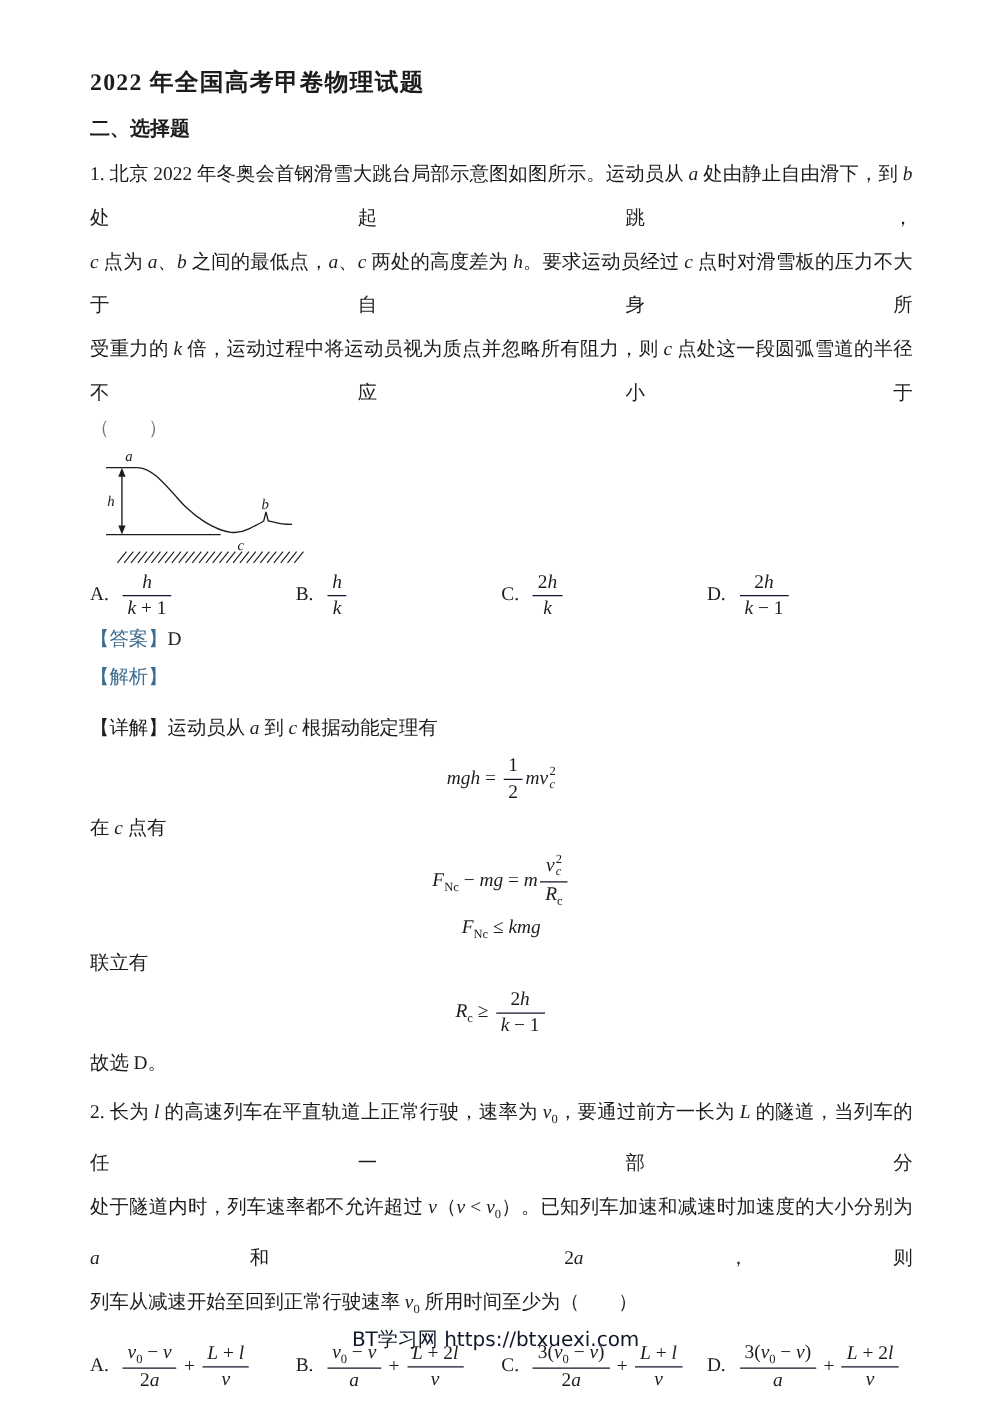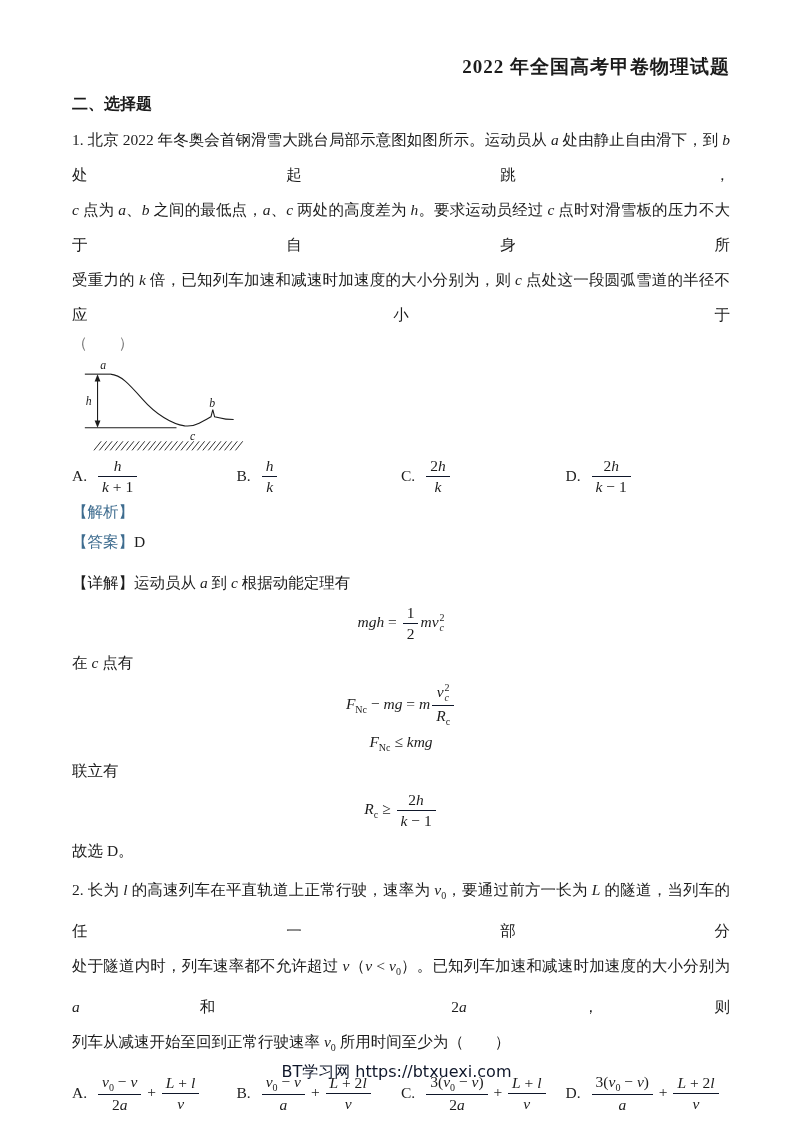--- a/index.html
+++ b/index.html
@@ -8,21 +8,21 @@
     position:relative;
     width:793px; height:1122px;
     background:#ffffff;
     overflow:hidden;
     font-family:"Liberation Serif","DejaVu Serif",serif;
     color:#1c1c1c;
   }
   .content { padding:52px 63px 0 72px; }
 
   .doc-title {
-    text-align:right;
+    text-align:left;
     font-size:19px; line-height:30px;
     font-weight:bold;
     letter-spacing:1px;
   }
   .section-heading {
     margin-top:10px;
     font-size:16px; line-height:24px;
     font-weight:bold;
   }
   .para { margin-top:6px; }
@@ -70,21 +70,21 @@
 
 <div class="page">
   <div class="content">
 
     <div class="doc-title">2022 年全国高考甲卷物理试题</div>
     <div class="section-heading">二、选择题</div>
 
     <div class="para">
       <div class="line just"><span class="mt">1. 北京 2022 年冬奥会首钢滑雪大跳台局部示意图如图所示。运动员从 </span><span class="mi">a</span><span class="mt"> 处由静止自由滑下，到 </span><span class="mi">b</span><span class="mt"> 处起跳，</span></div>
       <div class="line just"><span class="mi">c</span><span class="mt"> 点为 </span><span class="mi">a</span><span class="mt">、</span><span class="mi">b</span><span class="mt"> 之间的最低点，</span><span class="mi">a</span><span class="mt">、</span><span class="mi">c</span><span class="mt"> 两处的高度差为 </span><span class="mi">h</span><span class="mt">。要求运动员经过 </span><span class="mi">c</span><span class="mt"> 点时对滑雪板的压力不大于自身所</span></div>
-      <div class="line just"><span class="mt">受重力的 </span><span class="mi">k</span><span class="mt"> 倍，已知列车加速和减速时加速度的大小分别为，则 </span><span class="mi">c</span><span class="mt"> 点处这一段圆弧雪道的半径不应小于</span></div>
+      <div class="line just"><span class="mt">受重力的 </span><span class="mi">k</span><span class="mt"> 倍，运动过程中将运动员视为质点并忽略所有阻力，则 </span><span class="mi">c</span><span class="mt"> 点处这一段圆弧雪道的半径不应小于</span></div>
       <div class="blank-line">（　　）</div>
     </div>
 
     <div class="figure-wrap">
       <svg width="195" height="98" viewBox="0 0 195 108">
         <text class="fig-label" x="19" y="14">a</text>
         <path d="M2,20 H30" stroke="#1c1c1c" stroke-width="1.2" fill="none"></path>
         <path d="M30,20 C42,21 50,30 66,48 C80,64 98,75 112,77 C117,77.6 122,77 128,74 C134,71 138,69 141,67 L143,59 L145,67 L150,68 C155,69.5 160,70 166,70" stroke="#1c1c1c" stroke-width="1.2" fill="none"></path>
         <text class="fig-label" x="139" y="56">b</text>
         <text class="fig-label" x="118" y="93">c</text>
@@ -110,24 +110,24 @@
         <span class="opt-label">C.</span>
         <span class="math"><span class="frac"><span class="fnum"><span class="mt">2</span><span class="mi">h</span></span><span class="fden"><span class="mi">k</span></span></span></span>
       </div>
       <div class="option">
         <span class="opt-label">D.</span>
         <span class="math"><span class="frac"><span class="fnum"><span class="mt">2</span><span class="mi">h</span></span><span class="fden"><span class="mi">k</span><span class="mt"> − 1</span></span></span></span>
       </div>
     </div>
 
     <div class="meta-line">
-      <span class="label-blue">【解析】</span>
+      <span class="label-blue">【答案】</span><span>D</span>
     </div>
     <div class="meta-line">
-      <span class="label-blue">【答案】</span><span>D</span>
+      <span class="label-blue">【解析】</span>
     </div>
 
     <div class="detail-line"><span class="mt">【详解】运动员从 </span><span class="mi">a</span><span class="mt"> 到 </span><span class="mi">c</span><span class="mt"> 根据动能定理有</span></div>
 
     <div class="equation">
       <span class="math"><span class="mi">mgh</span><span class="mt"> = </span><span class="frac"><span class="fnum"><span class="mt">1</span></span><span class="fden"><span class="mt">2</span></span></span><span class="mi">mv</span><span class="ss">
             <span class="ss-sup">2</span>
             <span class="ss-sub">c</span>
           </span></span>
     </div>

